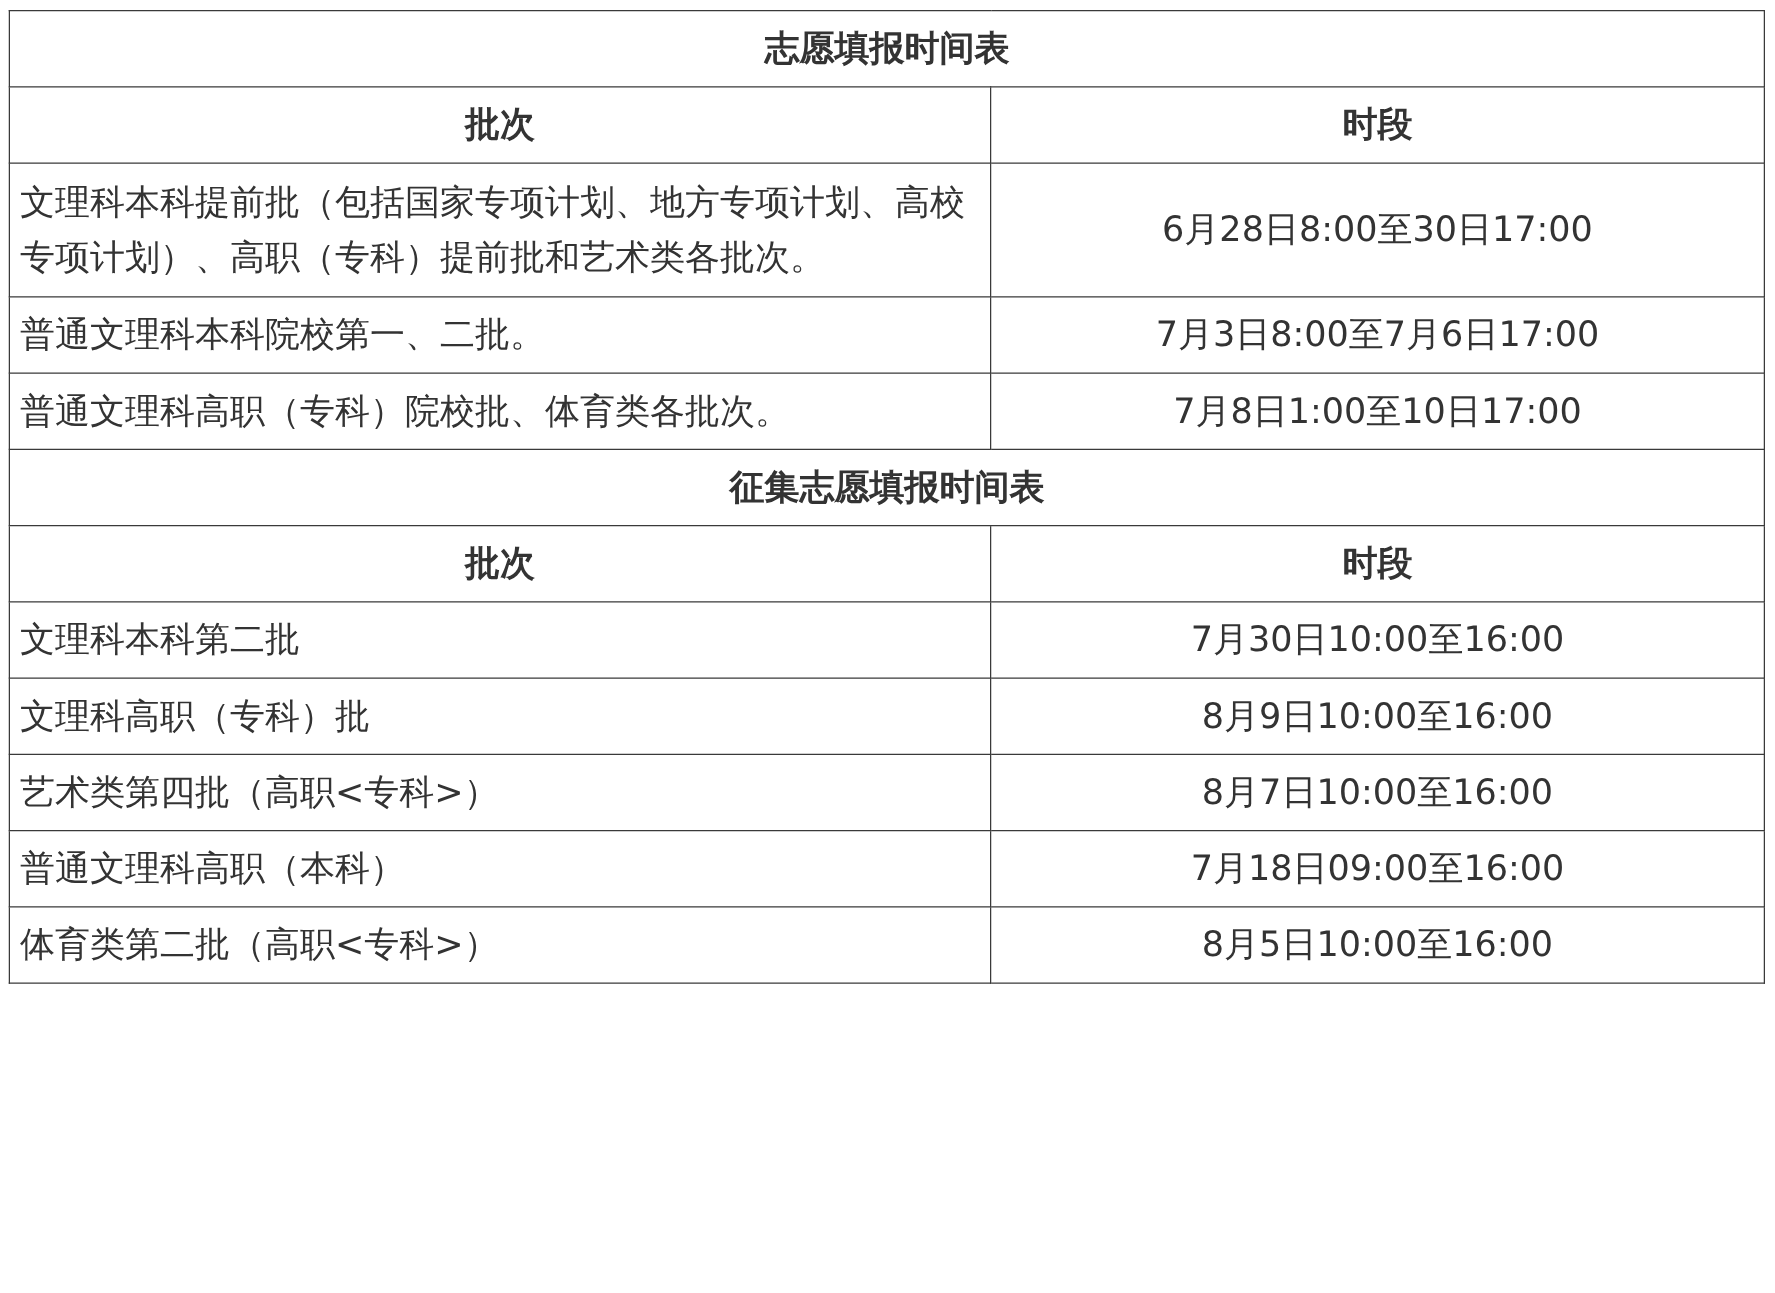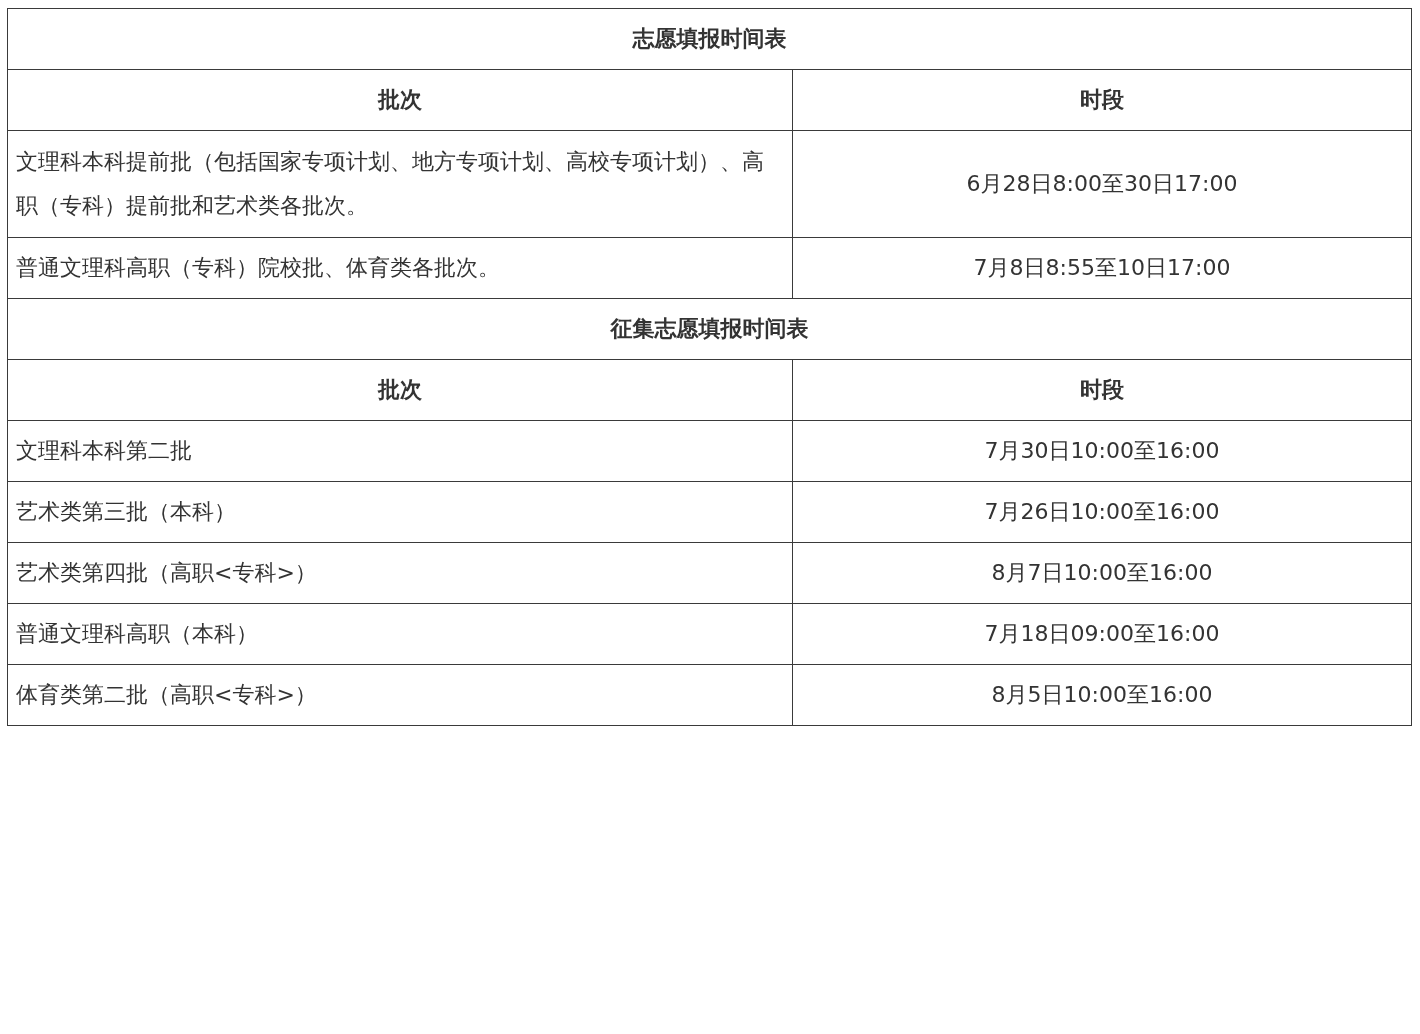--- a/index.html
+++ b/index.html
@@ -1,18 +1,18 @@
 <!DOCTYPE html>
 <html><head>
   <meta charset="utf-8">
   <style>
     html, body { margin: 0; padding: 0; background: #ffffff; }
     body { width: 1420px; height: 1034px; overflow: hidden; font-family: "DejaVu Sans", "Liberation Sans", sans-serif; color: #333333; }
     table.sched { position: absolute; left: 7px; top: 8px; width: 1404px; border-collapse: collapse; table-layout: fixed; }
-    table.sched td { border: 1.5px solid #3a3a3a; font-size: 22px; line-height: 44px; padding: 8px 8px; vertical-align: middle; }
+    table.sched td { border: 1.5px solid #3a3a3a; font-size: 28px; line-height: 44px; padding: 8px 8px; vertical-align: middle; }
     col.c1 { width: 785px; }
     col.c2 { width: 619px; }
     td.title { text-align: center; font-weight: bold; height: 44px; }
     td.hd { text-align: center; font-weight: bold; height: 44px; }
     td.batch { text-align: left; }
     td.time { text-align: center; }
     tr.r { height: 61px; }
     tr.tall td { height: 90px; }
   </style>
 </head>
@@ -29,38 +29,42 @@
     </tr>
     <tr class="r">
       <td class="hd">批次</td>
       <td class="hd">时段</td>
     </tr>
     <tr class="tall">
       <td class="batch">文理科本科提前批（包括国家专项计划、地方专项计划、高校专项计划）、高职（专科）提前批和艺术类各批次。</td>
       <td class="time">6月28日8:00至30日17:00</td>
     </tr>
     <tr class="r">
+      <td class="batch">普通文理科本科院校第一、二批。</td>
+      <td class="time">7月3日8:00至7月6日17:00</td>
+    </tr>
+    <tr class="r">
       <td class="batch">普通文理科高职（专科）院校批、体育类各批次。</td>
-      <td class="time">7月8日8:55至10日17:00</td>
+      <td class="time">7月8日1:00至10日17:00</td>
     </tr>
 
     <tr class="r">
       <td class="title" colspan="2">征集志愿填报时间表</td>
     </tr>
     <tr class="r">
       <td class="hd">批次</td>
       <td class="hd">时段</td>
     </tr>
     <tr class="r">
       <td class="batch">文理科本科第二批</td>
       <td class="time">7月30日10:00至16:00</td>
     </tr>
     <tr class="r">
-      <td class="batch">艺术类第三批（本科）</td>
-      <td class="time">7月26日10:00至16:00</td>
+      <td class="batch">文理科高职（专科）批</td>
+      <td class="time">8月9日10:00至16:00</td>
     </tr>
     <tr class="r">
       <td class="batch">艺术类第四批（高职&lt;专科&gt;）</td>
       <td class="time">8月7日10:00至16:00</td>
     </tr>
     <tr class="r">
       <td class="batch">普通文理科高职（本科）</td>
       <td class="time">7月18日09:00至16:00</td>
     </tr>
     <tr class="r">

